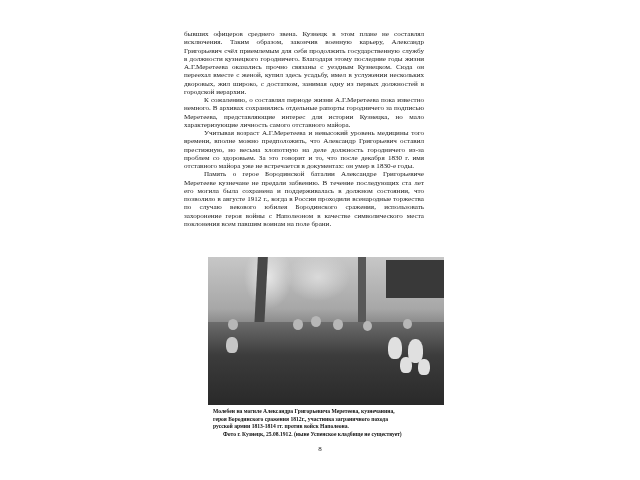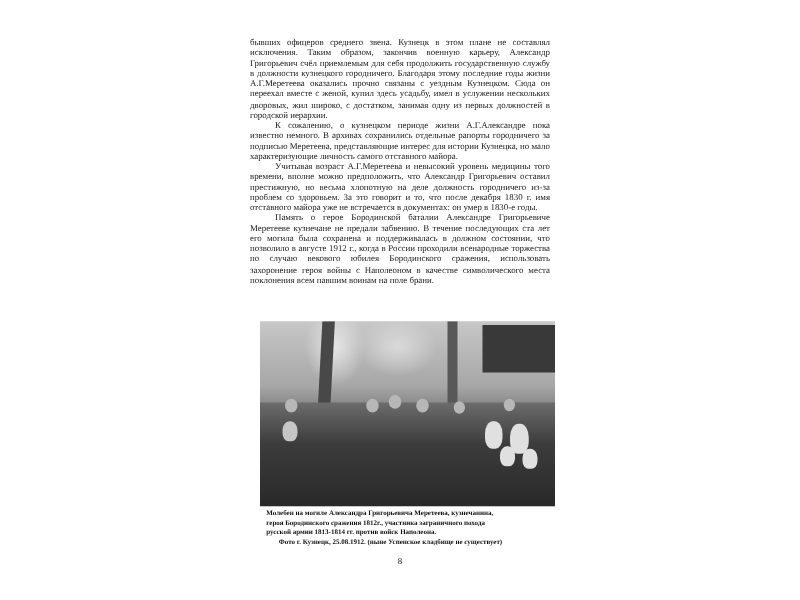--- a/index.html
+++ b/index.html
@@ -1,18 +1,18 @@
 <!DOCTYPE html>
 <html><head>
 <meta charset="utf-8">
 <style>
   html, body { margin:0; padding:0; background:#ffffff; }
   body { width:640px; height:480px; position:relative; overflow:hidden; font-family:"Liberation Serif", "DejaVu Serif", serif; color:#1a1a1a; }
   .page { position:absolute; left:0; top:0; width:640px; height:480px; background:#fff; }
-  .body-text { position:absolute; left:200px; top:30px; width:240px; font-size:7.1px; line-height:8.25px; text-align:justify; }
+  .body-text { position:absolute; left:184px; top:30px; width:240px; font-size:7.1px; line-height:8.25px; text-align:justify; }
   .body-text p { margin:0; }
   .body-text p.indent { text-indent:20px; }
   .photo { position:absolute; left:208px; top:257px; width:236px; height:148px; overflow:hidden;
     background:
       radial-gradient(ellipse 30px 40px at 60px 20px, #e8e6e0 0%, rgba(232,230,224,0) 80%),
       radial-gradient(ellipse 40px 30px at 110px 20px, #dcdad4 0%, rgba(220,218,212,0) 80%),
       linear-gradient(180deg, #c9c7c1 0%, #a9a7a2 35%, #5e5c59 60%, #3e3d3b 100%);
     filter: grayscale(1); }
   .photo .tree { position:absolute; background:#4a4846; }
   .photo .flag { position:absolute; left:178px; top:3px; width:58px; height:38px; background:#3a3938; }
@@ -25,21 +25,21 @@
   .caption .indent { padding-left:10px; }
   .page-number { position:absolute; left:310px; top:445px; width:20px; text-align:center; font-size:7px; color:#222; }
 </style>
 </head>
 <body>
 
 <div class="page">
 
   <div class="body-text">
     <p>бывших офицеров среднего звена. Кузнецк в этом плане не составлял исключения. Таким образом, закончив военную карьеру, Александр Григорьевич счёл приемлемым для себя продолжить государственную службу в должности кузнецкого городничего. Благодаря этому последние годы жизни А.Г.Меретеева оказались прочно связаны с уездным Кузнецком. Сюда он переехал вместе с женой, купил здесь усадьбу, имел в услужении нескольких дворовых, жил широко, с достатком, занимая одну из первых должностей в городской иерархии.</p>
-    <p class="indent">К сожалению, о кузнецком периоде жизни А.Г.Александре пока известно немного. В архивах сохранились отдельные рапорты городничего за подписью Меретеева, представляющие интерес для истории Кузнецка, но мало характеризующие личность самого отставного майора.</p>
+    <p class="indent">К сожалению, о составлял периоде жизни А.Г.Меретеева пока известно немного. В архивах сохранились отдельные рапорты городничего за подписью Меретеева, представляющие интерес для истории Кузнецка, но мало характеризующие личность самого отставного майора.</p>
     <p class="indent">Учитывая возраст А.Г.Меретеева и невысокий уровень медицины того времени, вполне можно предположить, что Александр Григорьевич оставил престижную, но весьма хлопотную на деле должность городничего из-за проблем со здоровьем. За это говорит и то, что после декабря 1830 г. имя отставного майора уже не встречается в документах: он умер в 1830-е годы.</p>
     <p class="indent">Память о герое Бородинской баталии Александре Григорьевиче Меретееве кузнечане не предали забвению. В течение последующих ста лет его могила была сохранена и поддерживалась в должном состоянии, что позволило в августе 1912 г., когда в России проходили всенародные торжества по случаю векового юбилея Бородинского сражения, использовать захоронение героя войны с Наполеоном в качестве символического места поклонения всем павшим воинам на поле брани.</p>
   </div>
 
   <div class="photo">
     <div class="tree" style="left:46px; top:0; width:10px; height:148px; transform:skewX(-3deg);"></div>
     <div class="tree" style="left:150px; top:0; width:8px; height:120px; background:#5a5855;"></div>
     <div class="flag"></div>
     <div class="crowd"></div>
     <div class="head" style="left:20px; top:62px; width:10px; height:11px;"></div>

